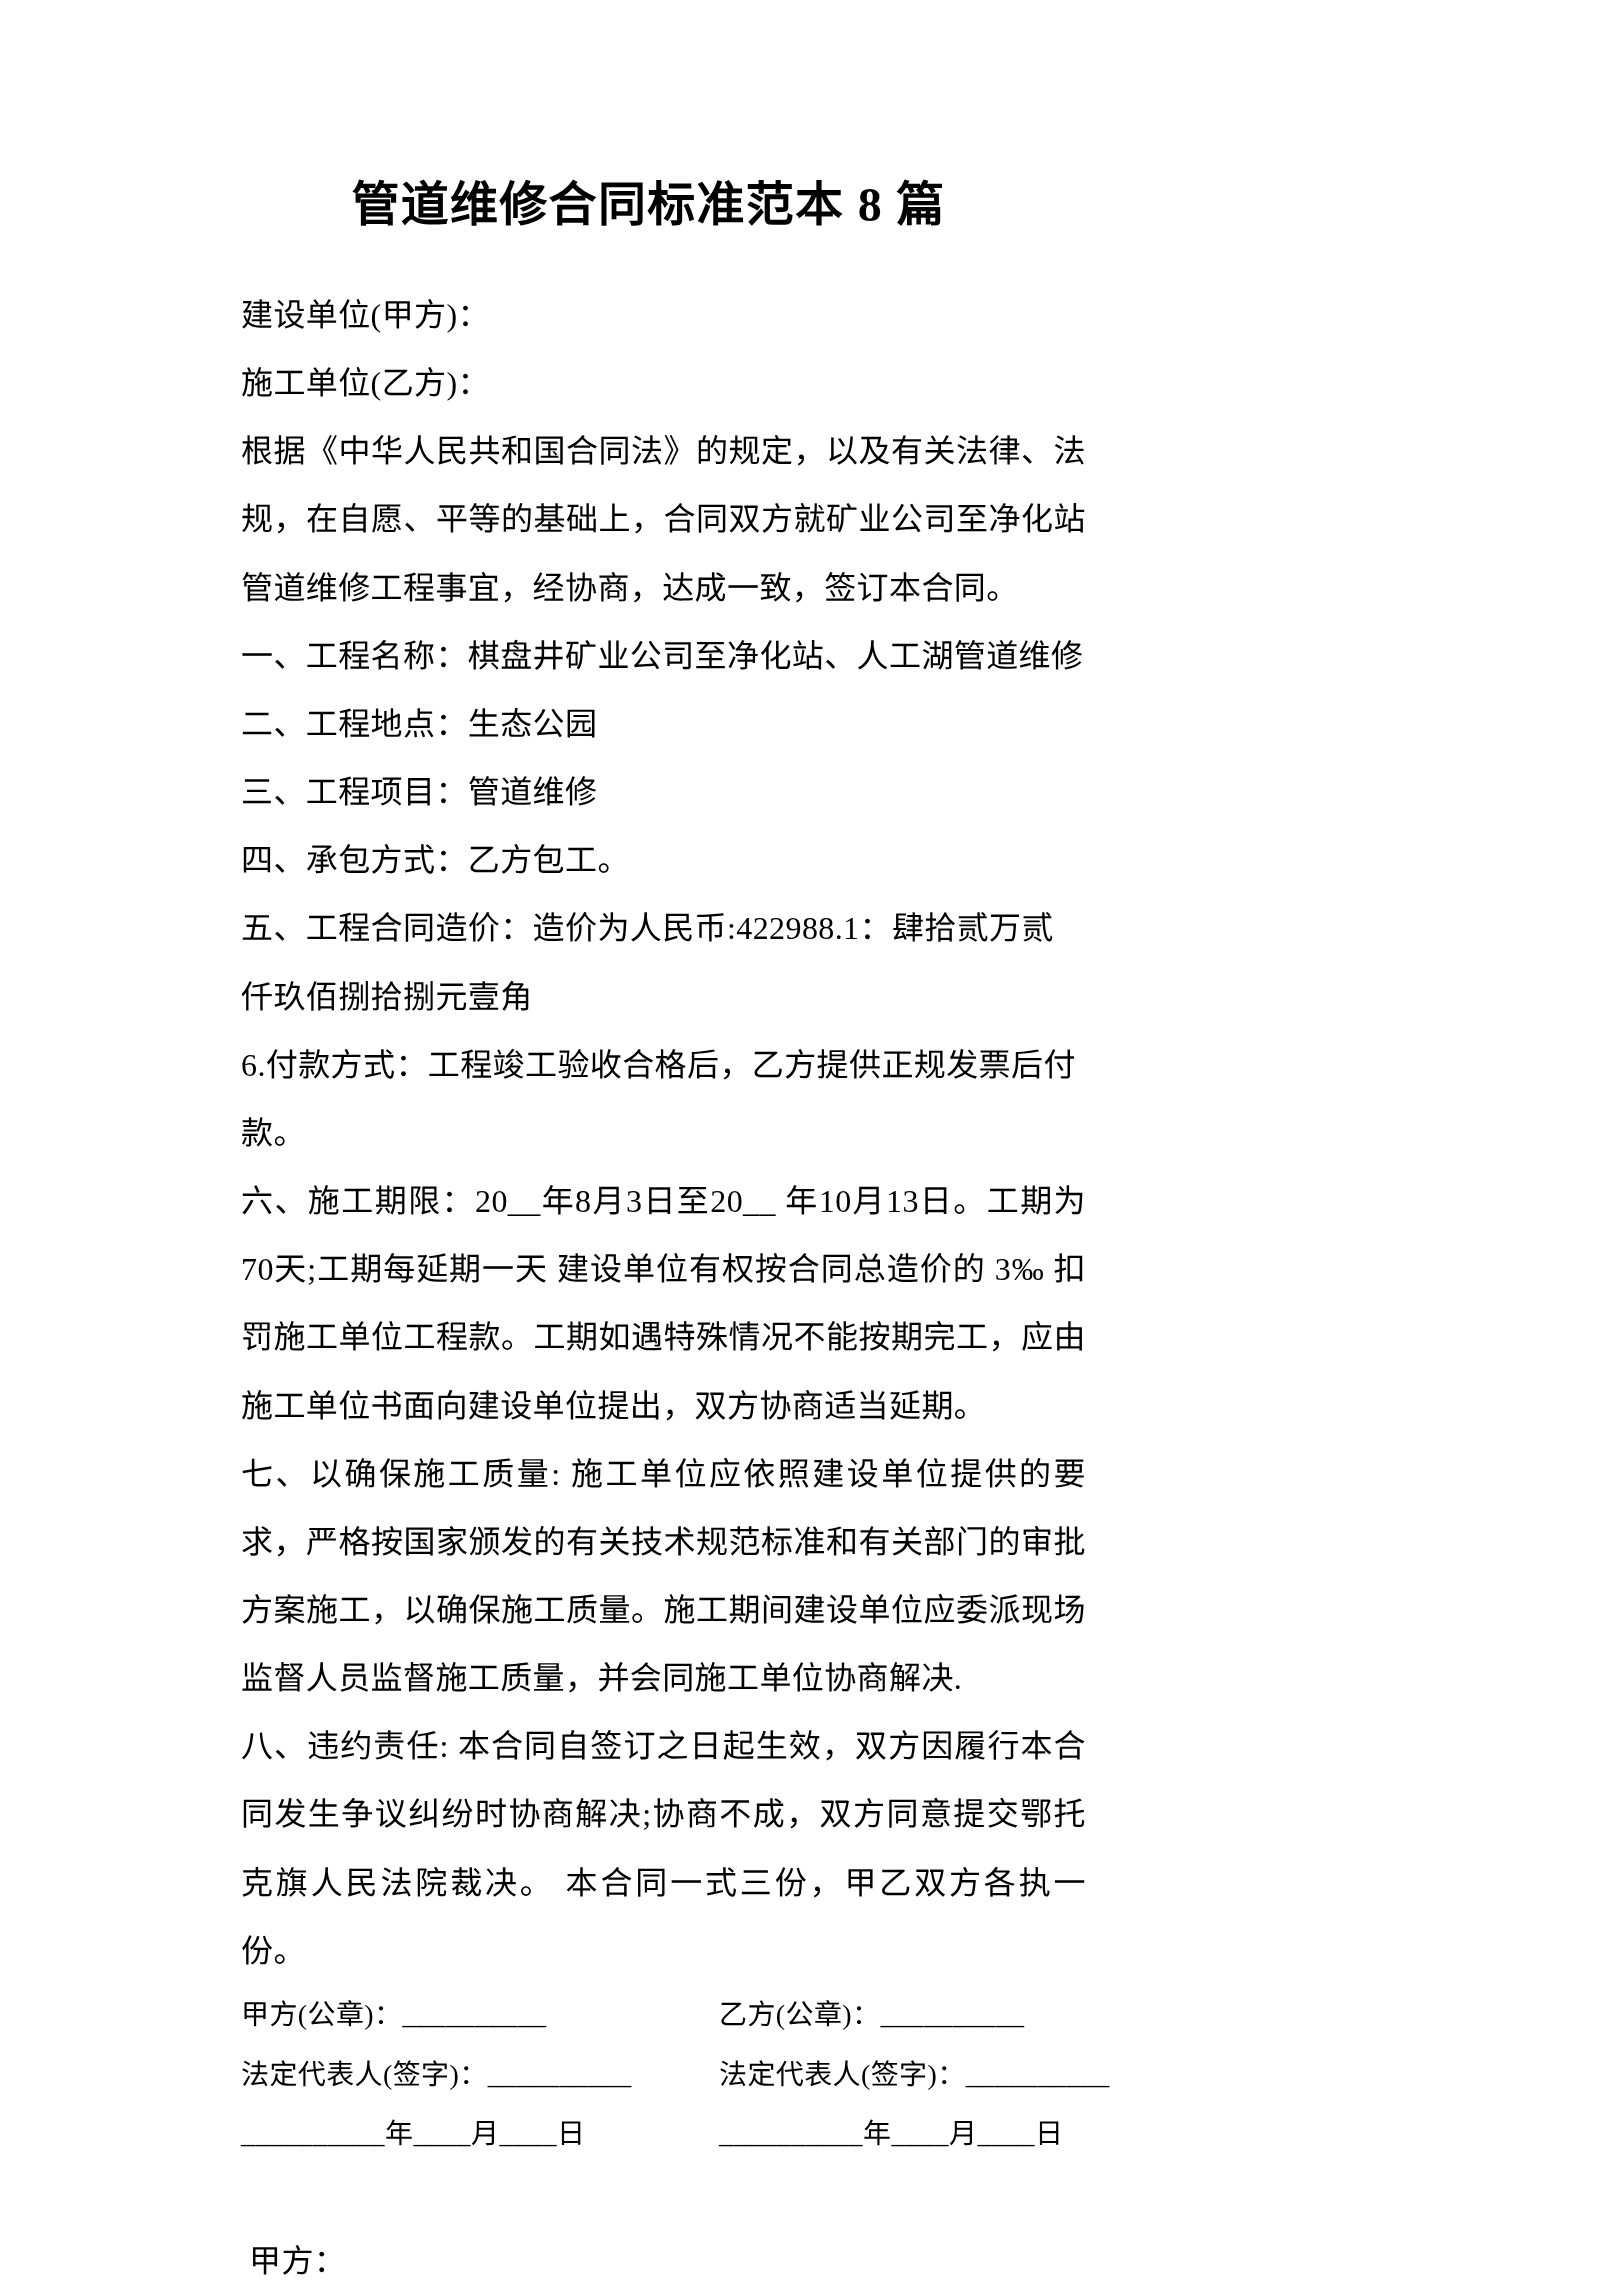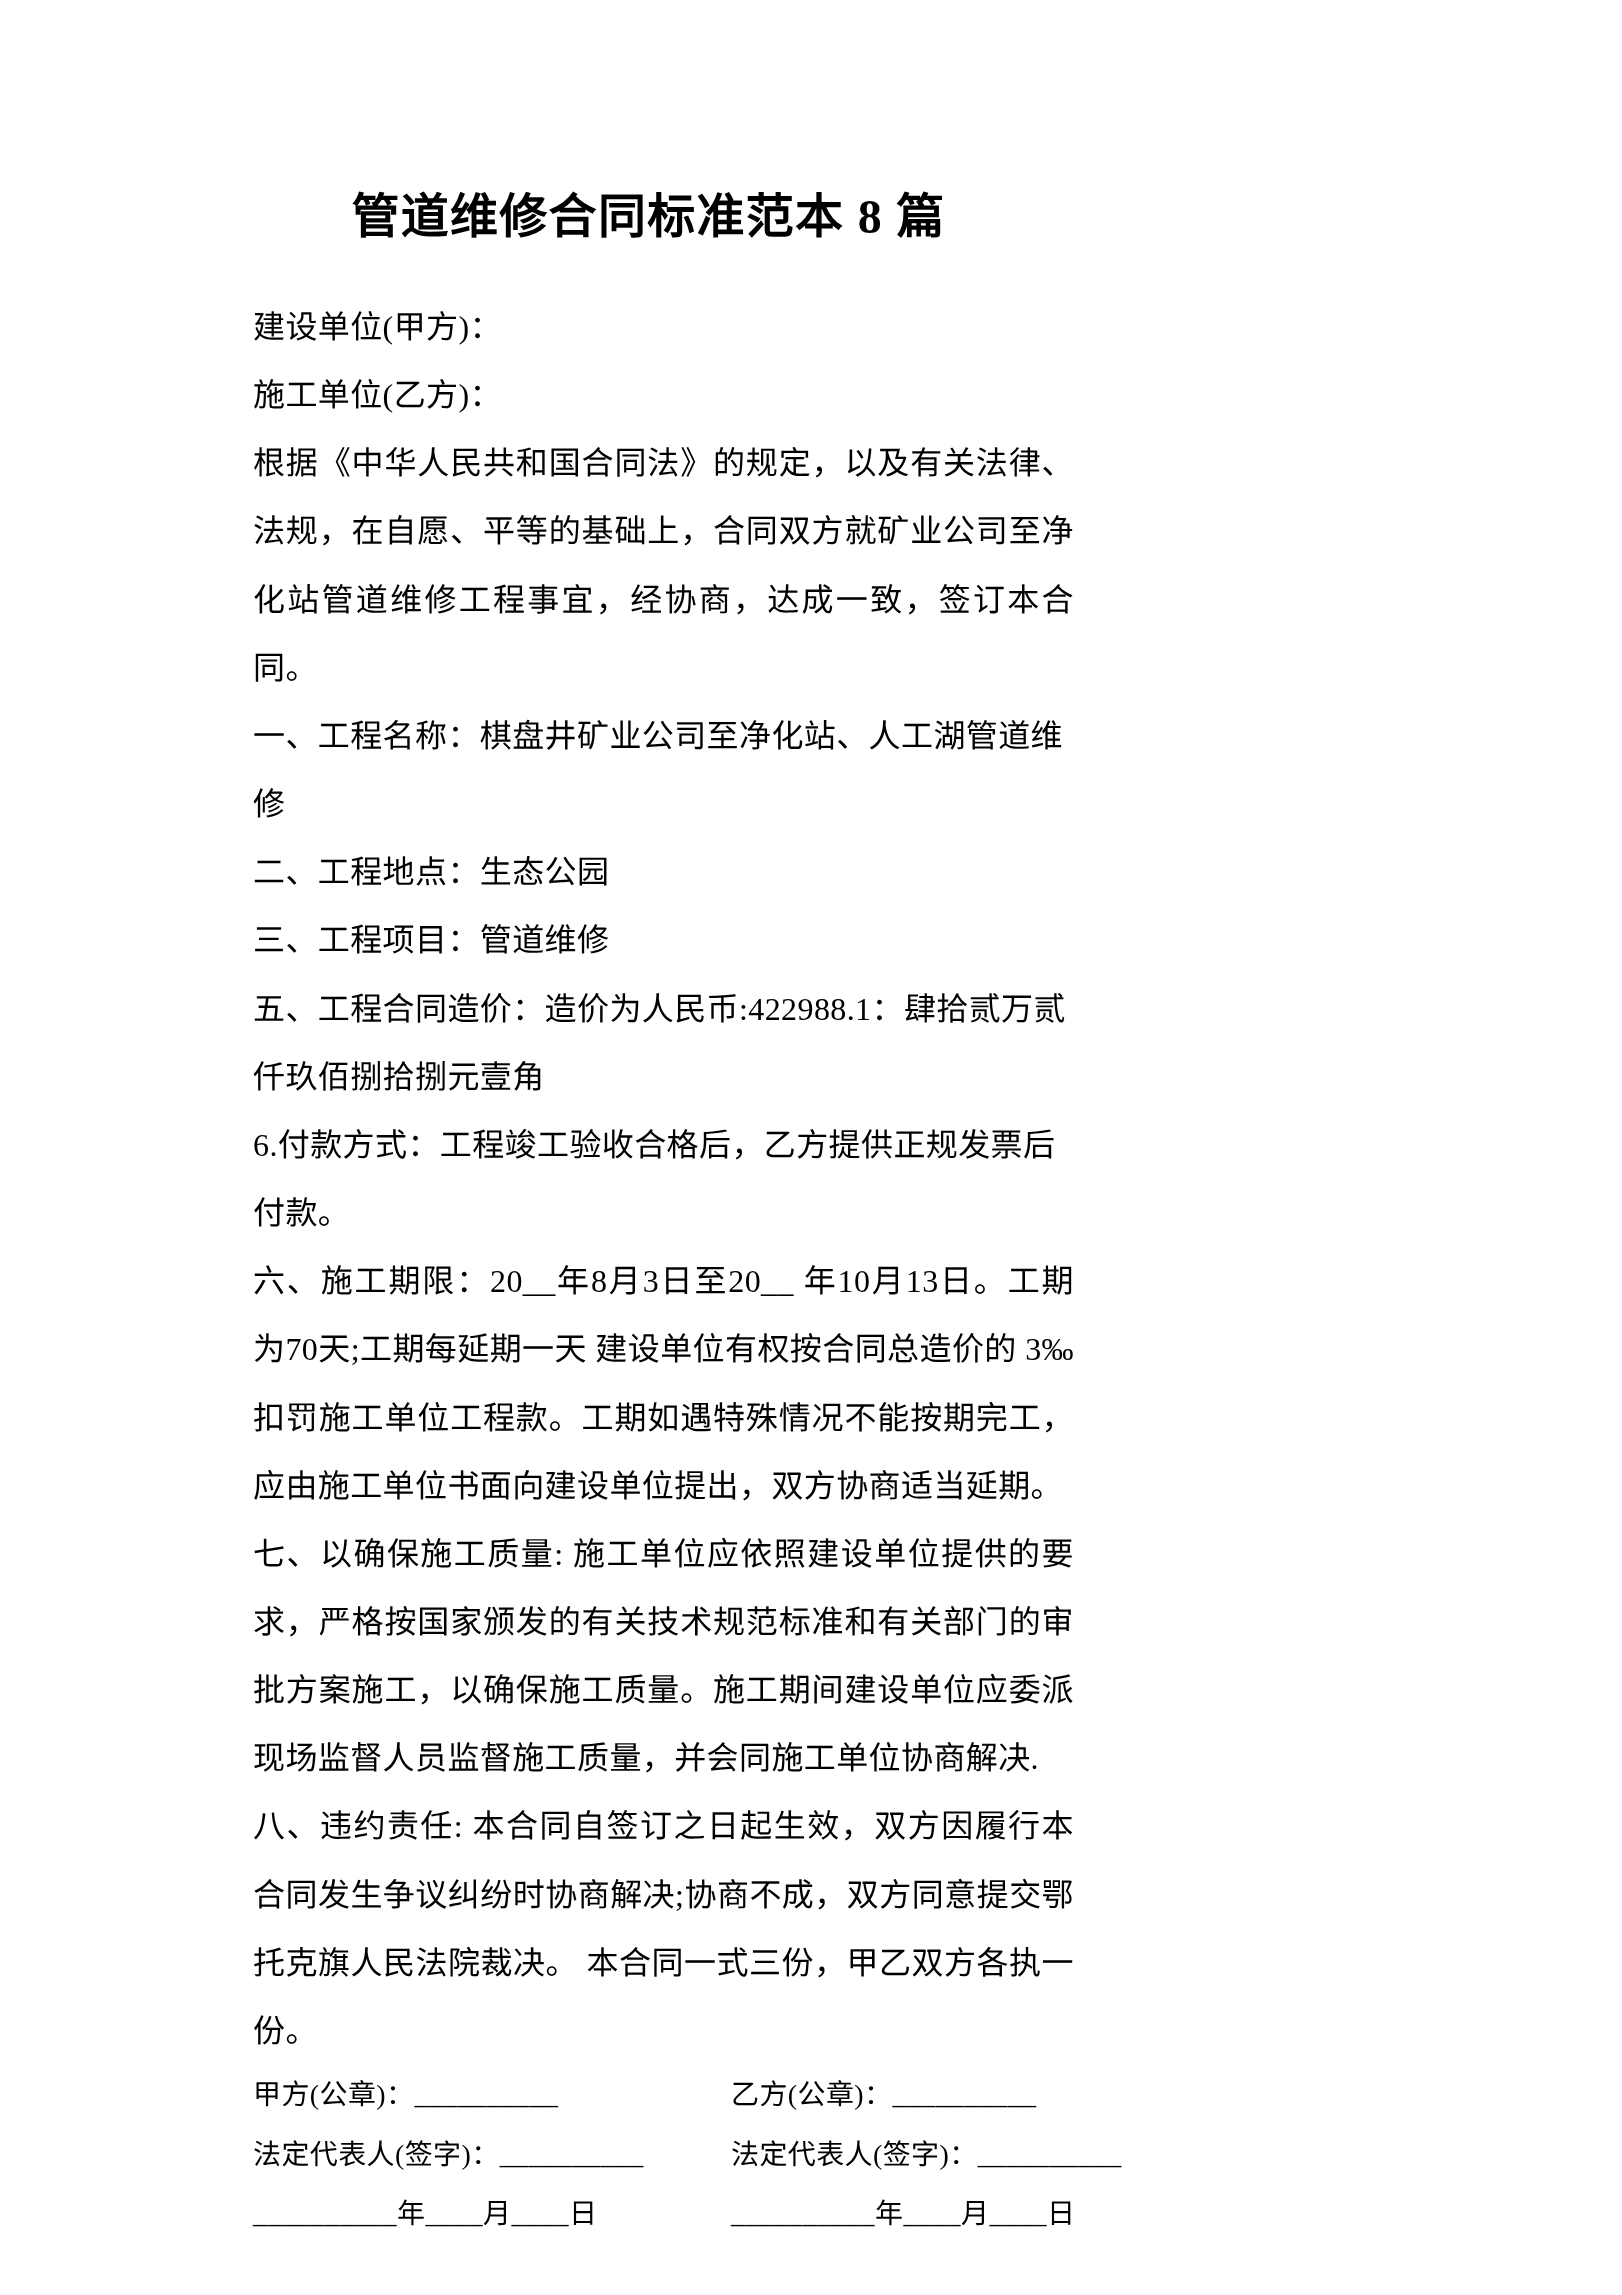--- a/index.html
+++ b/index.html
@@ -11,21 +11,21 @@
   body {
     font-family: "Liberation Serif", "DejaVu Serif", serif;
     color: #000000;
   }
   .page {
     position: relative;
     width: 1297px;
     height: 2295px;
     background: #ffffff;
     box-sizing: border-box;
-    padding: 12px;
+    padding: 0;
     overflow: hidden;
   }
   .doc-title {
     font-size: 48px;
     font-weight: bold;
     text-align: center;
     letter-spacing: 1.3px;
     margin: 0;
     padding-top: 175px;
     line-height: 1.25;
@@ -82,20 +82,21 @@
     <p class="para nojust">施工单位(乙方)：</p>
 
     <p class="para">根据《中华人民共和国合同法》的规定，以及有关法律、法规，在自愿、平等的基础上，合同双方就矿业公司至净化站管道维修工程事宜，经协商，达成一致，签订本合同。</p>
 
     <p class="para nojust">一、工程名称：棋盘井矿业公司至净化站、人工湖管道维修</p>
 
     <p class="para nojust">二、工程地点：生态公园</p>
 
     <p class="para nojust">三、工程项目：管道维修</p>
 
+    <p class="para nojust">四、承包方式：乙方包工。</p>
 
     <p class="para nojust">五、工程合同造价：造价为人民币:422988.1：肆拾贰万贰仟玖佰捌拾捌元壹角</p>
 
 
     <p class="para nojust">6.付款方式：工程竣工验收合格后，乙方提供正规发票后付款。</p>
 
     <p class="para">六、施工期限：20__年8月3日至20__ 年10月13日。工期为70天;工期每延期一天 建设单位有权按合同总造价的 3‰ 扣罚施工单位工程款。工期如遇特殊情况不能按期完工，应由施工单位书面向建设单位提出，双方协商适当延期。</p>
 
     <p class="para">七、以确保施工质量: 施工单位应依照建设单位提供的要求，严格按国家颁发的有关技术规范标准和有关部门的审批方案施工，以确保施工质量。施工期间建设单位应委派现场监督人员监督施工质量，并会同施工单位协商解决.</p>
 

